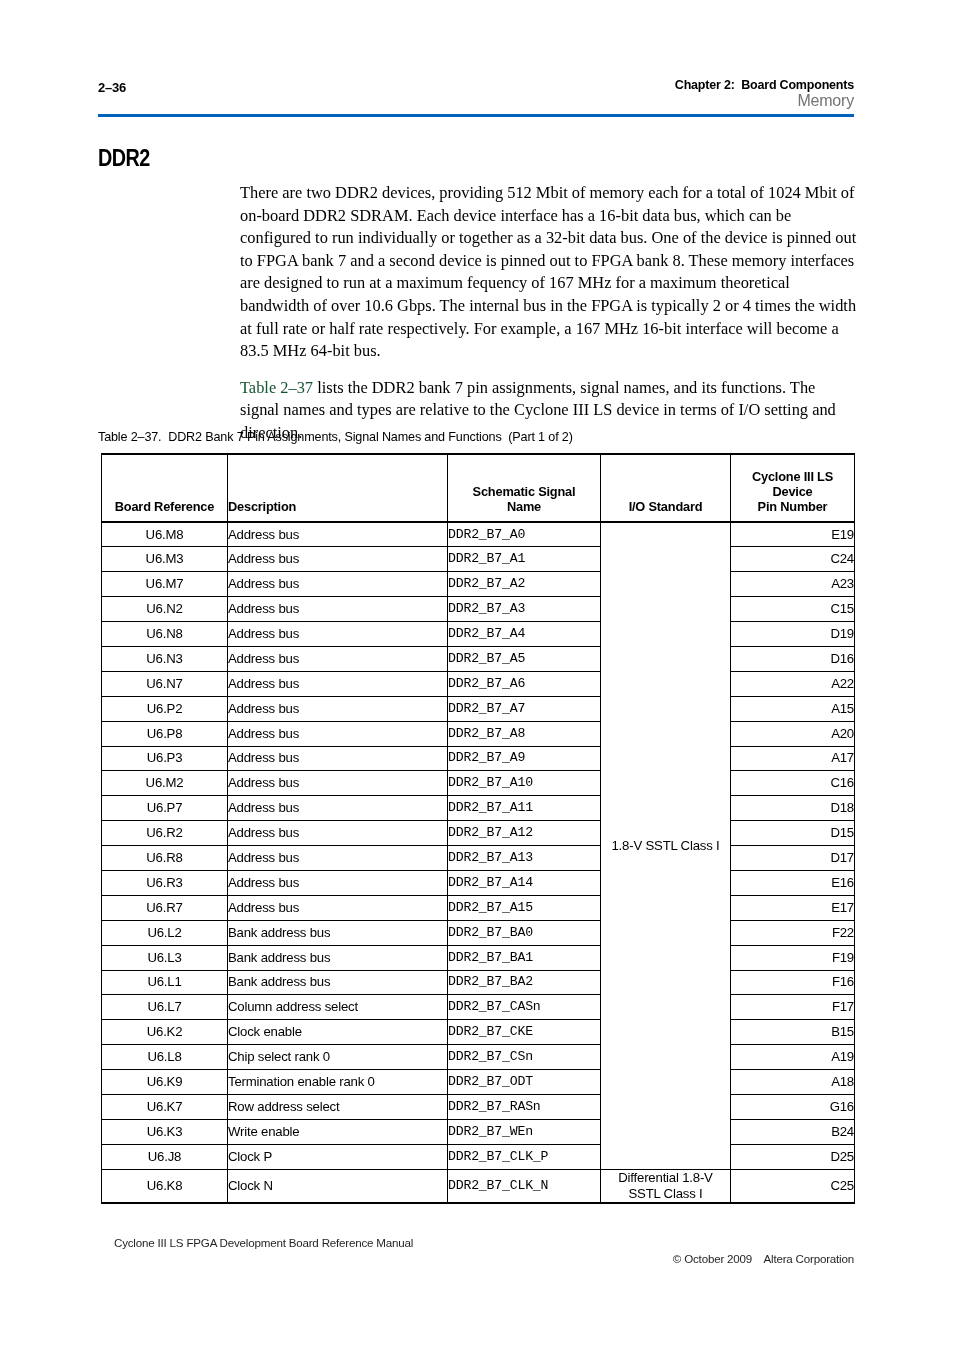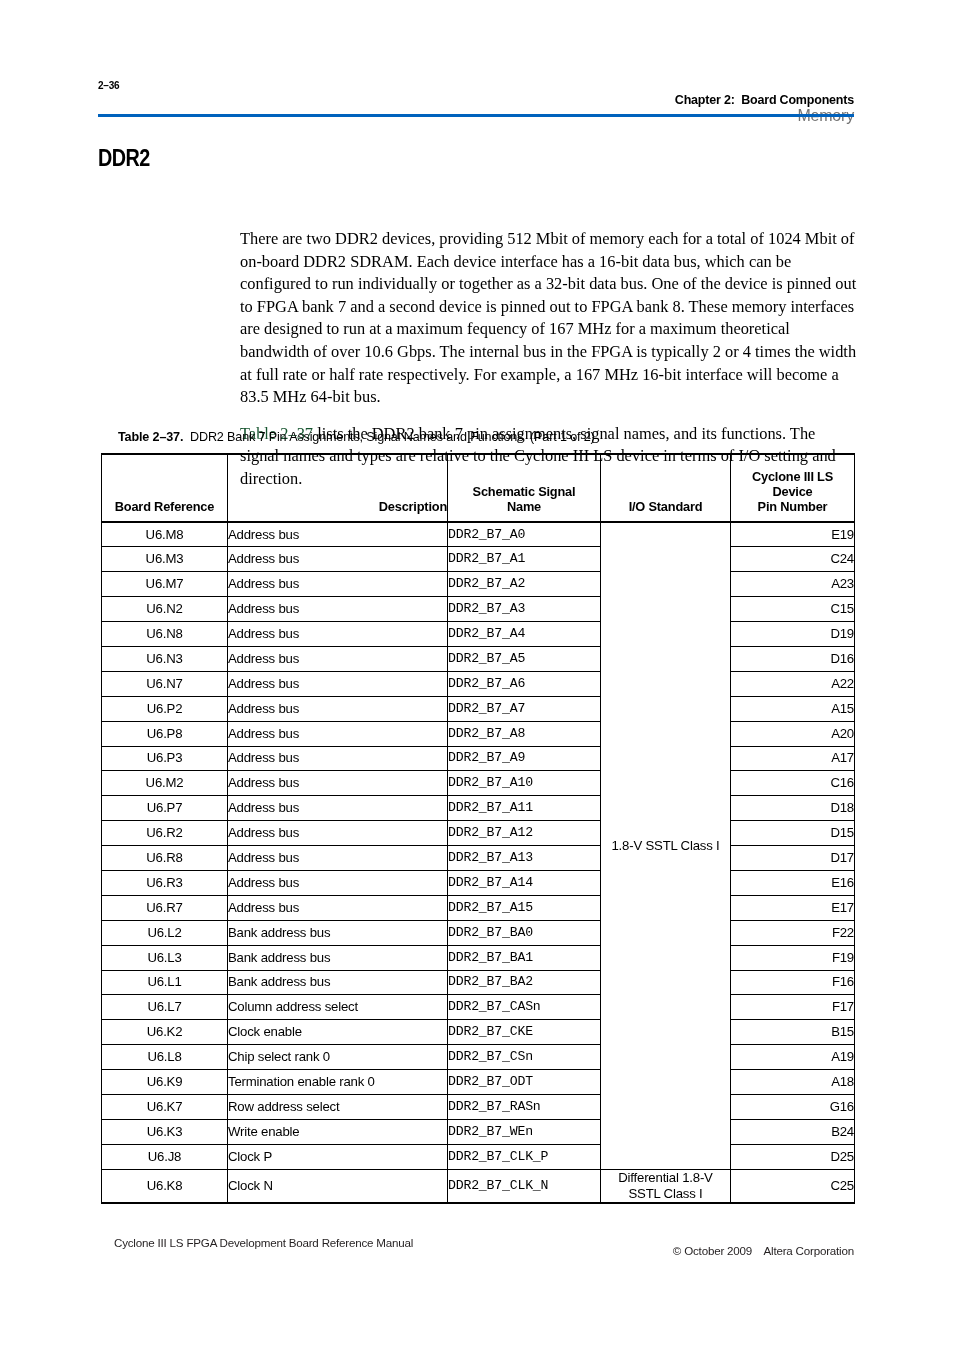--- a/index.html
+++ b/index.html
@@ -28,31 +28,30 @@
     top: 78px;
     width: 756px;
     height: 40px;
   }
   .pg-header .folio {
     position: absolute;
     left: 0;
     top: 2px;
     font-family: "Liberation Sans", sans-serif;
     font-weight: bold;
-    font-size: 10px;
+    font-size: 13px;
     letter-spacing: -0.2px;
     color: #000;
   }
   .pg-header .hdr-right {
     position: absolute;
     right: 0;
     top: 0;
     text-align: right;
     font-family: "Liberation Sans", sans-serif;
-    margin-top: 15px;
   }
   .pg-header .chapter {
     font-weight: bold;
     font-size: 12.5px;
     letter-spacing: -0.2px;
     white-space: pre;
     line-height: 15px;
     color: #000;
   }
   .pg-header .section {
@@ -84,21 +83,20 @@
     transform: scaleX(0.86);
     transform-origin: left center;
   }
 
   
   .body-col {
     position: absolute;
     left: 240px;
     top: 182px;
     width: 618px;
-    margin-top: 46px;
   }
   .para {
     font-family: "Liberation Serif", serif;
     font-size: 16.4px;
     line-height: 22.6px;
     text-align: left;
     color: #000;
     margin: 0 0 14px 0;
   }
   .xref {
@@ -109,21 +107,21 @@
   .tbl-caption {
     position: absolute;
     left: 98px;
     top: 430px;
     font-family: "Liberation Sans", sans-serif;
     font-size: 12.6px;
     color: #000;
     letter-spacing: -0.15px;
     white-space: pre;
   }
-  .tbl-caption b { font-weight: bold; margin-left: 20px; }
+  .tbl-caption b { font-weight: normal; }
 
   
   .tbl-wrap {
     position: absolute;
     left: 101px;
     top: 453px;
     width: 753px;
   }
   table.pin-table {
     border-collapse: collapse;
@@ -150,21 +148,21 @@
     vertical-align: bottom;
     text-align: center;
     font-weight: bold;
     font-size: 12.8px;
     letter-spacing: -0.2px;
     line-height: 15px;
     padding-bottom: 7px;
     border-bottom-width: 2px;
     border-top-width: 2px;
   }
-  table.pin-table thead th.th-desc { text-align: right; margin-top: 44px; }
+  table.pin-table thead th.th-desc { text-align: left; margin-top: 44px; }
 
   
   table.pin-table tbody td {
     height: 24.9px;
     font-size: 13.2px;
     letter-spacing: -0.2px;
     line-height: 16px;
   }
   td.cell-ref {
     text-align: center;
@@ -208,21 +206,21 @@
     font-size: 11.6px;
     letter-spacing: -0.2px;
     color: #231f20;
   }
   .pg-footer .f-left {
     position: absolute;
     left: 16px; top: 0;
   }
   .pg-footer .f-right {
     position: absolute;
-    right: 0; top: 8px;
+    right: 0; top: 16px;
     white-space: pre;
     padding-left: 22px;
   }
 </style>
 </head>
 <body>
 
 <div class="page">
 
   <div class="pg-header">

